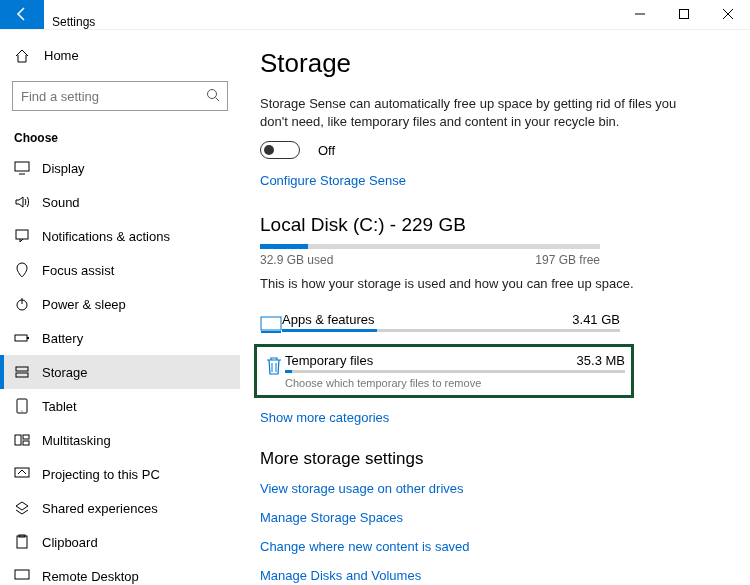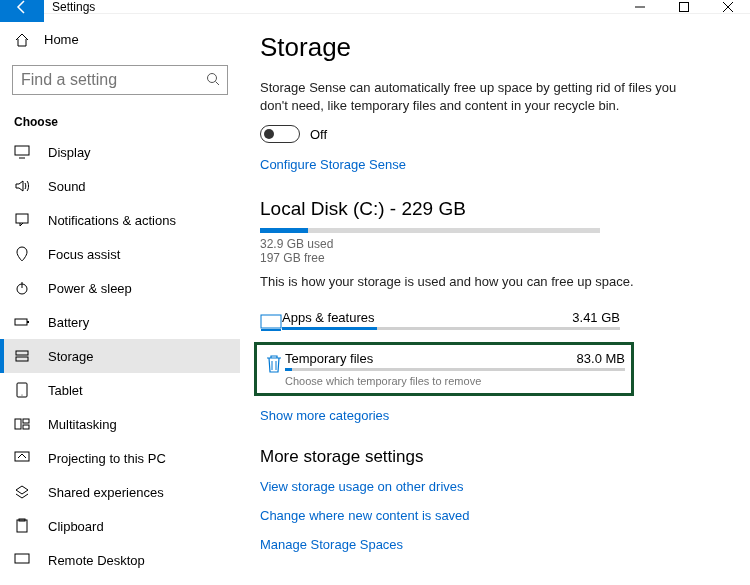--- a/index.html
+++ b/index.html
@@ -1,46 +1,46 @@
 <!DOCTYPE html>
 <html><head>
 <meta charset="utf-8">
 <style>
 * { box-sizing: border-box; margin: 0; padding: 0; font-family: "Segoe UI", -apple-system, sans-serif; }
 body { background: #fff; width: 750px; height: 585px; overflow: hidden; font-size: 13px; color: #000; }
-.titlebar { height: 14px; display: flex; align-items: center; background: #fff; border-bottom: 1px solid #f0f0f0; }
+.titlebar { height: 30px; display: flex; align-items: flex-end; background: #fff; border-bottom: 1px solid #f0f0f0; }
 .back-btn { width: 44px; height: 30px; display: flex; align-items: center; justify-content: center; background: #0078d4; color: #fff; }
 .back-btn svg { width: 16px; height: 16px; }
 .title { margin-left: 8px; font-size: 12px; color: #000; }
 .win-controls { margin-left: auto; display: flex; }
 .win-ctrl { width: 44px; height: 30px; display: flex; align-items: center; justify-content: center; }
 .win-ctrl svg { width: 10px; height: 10px; }
 .main { display: flex; height: 555px; }
 .sidebar { width: 240px; padding: 10px 0 0 0; overflow-y: auto; }
 .home { display: flex; align-items: flex-start; padding: 8px 14px; gap: 14px; font-size: 13px; }
 .search-wrap { padding: 6px 12px; }
-.search { width: 100%; height: 30px; border: 1px solid #999; padding: 0 28px 0 8px; font-size: 16px; background: #fff; }
+.search { width: 100%; height: 30px; border: 1px solid #999; padding: 0 28px 0 8px; font-size: 13px; background: #fff; }
 .search-box { position: relative; }
 .search-box .s-icon { position: absolute; right: 8px; top: 7px; }
 .section-hdr { padding: 14px 14px 6px; font-size: 12px; font-weight: 600; }
-.nav-item { display: flex; align-items: center; padding: 9px 14px; gap: 18px; font-size: 13px; cursor: pointer; position: relative; }
+.nav-item { display: flex; align-items: center; padding: 9px 14px; gap: 12px; font-size: 13px; cursor: pointer; position: relative; }
 .nav-item.selected { background: #e6e6e6; }
 .nav-item.selected::before { content: ''; position: absolute; left: 0; top: 0; bottom: 0; width: 4px; background: #0078d4; }
 .nav-item .n-icon { width: 16px; height: 16px; display: flex; align-items: center; justify-content: center; flex-shrink: 0; }
 .content { flex: 1; padding: 18px 30px 10px 20px; overflow-y: auto; }
 .page-title { font-size: 26px; font-weight: 400; margin-bottom: 16px; }
 .desc { font-size: 13px; color: #222; max-width: 420px; line-height: 1.4; margin-bottom: 10px; }
-.toggle-row { display: flex; align-items: center; gap: 10px; margin-bottom: 14px; }
+.toggle-row { display: flex; align-items: center; gap: 18px; margin-bottom: 14px; }
 .toggle { width: 40px; height: 18px; border: 1px solid #333; border-radius: 10px; position: relative; }
 .toggle-knob { width: 10px; height: 10px; background: #333; border-radius: 50%; position: absolute; left: 3px; top: 3px; }
 .link { color: #0066cc; font-size: 13px; cursor: pointer; margin-bottom: 8px; display: block; }
 h2.sub { font-size: 19px; font-weight: 400; margin-top: 26px; margin-bottom: 8px; }
 .bar { height: 5px; background: #d8d8d8; width: 340px; margin-bottom: 4px; }
 .bar-fill { height: 100%; background: #0078d4; width: 14%; }
-.bar-labels { display: flex; justify-content: space-between; width: 340px; font-size: 12px; color: #666; margin-bottom: 8px; flex-direction: column; }
+.bar-labels { display: flex; justify-content: space-between; width: 340px; font-size: 12px; color: #666; margin-bottom: 8px; }
 .cat { display: flex; align-items: flex-start; padding: 8px 0; width: 360px; }
 .cat-icon { width: 22px; height: 22px; flex-shrink: 0; margin-top: 2px; }
 .cat-body { flex: 1; }
 .cat-head { display: flex; justify-content: space-between; font-size: 13px; }
 .cat-bar { height: 3px; background: #d0d0d0; margin: 2px 0 4px; }
 .cat-bar-fill { height: 100%; background: #0078d4; }
 .cat-sub { font-size: 11px; color: #777; }
 .highlight { border: 3px solid #14532d; padding: 4px 6px; margin-left: -6px; width: 380px; }
 .more-hdr { font-size: 17px; font-weight: 400; margin-top: 24px; margin-bottom: 12px; }
 .link-list .link { margin-bottom: 14px; }
@@ -251,34 +251,34 @@
     <div class="highlight">
       <div class="cat" style="padding:2px 0;width:auto">
         <span class="cat-icon"><svg viewBox="0 0 22 22">
               <path d="M4 5h14M8 5V3h6v2M6 5l1 14h8l1-14" stroke="#0078d4" fill="none" stroke-width="1.2"></path>
               <line x1="9" y1="8" x2="9" y2="17" stroke="#0078d4"></line>
               <line x1="13" y1="8" x2="13" y2="17" stroke="#0078d4"></line>
             </svg></span>
         <div class="cat-body">
           <div class="cat-head">
               <span>Temporary files</span>
-              <span>83.0 MB</span>
+              <span>35.3 MB</span>
             </div>
           <div class="cat-bar">
               <div class="cat-bar-fill" style="width:2%"></div>
             </div>
           <div class="cat-sub">Choose which temporary files to remove</div>
         </div>
       </div>
     </div>
 
     <a class="link" style="margin-top:12px">Show more categories</a>
 
     <div class="more-hdr">More storage settings</div>
     <div class="link-list">
       <a class="link">View storage usage on other drives</a>
+      <a class="link">Manage Storage Spaces</a>
       <a class="link">Change where new content is saved</a>
-      <a class="link">Manage Storage Spaces</a>
       <a class="link">Manage Disks and Volumes</a>
 
     </div>
   </div>
 </div>
 
 </body></html>

